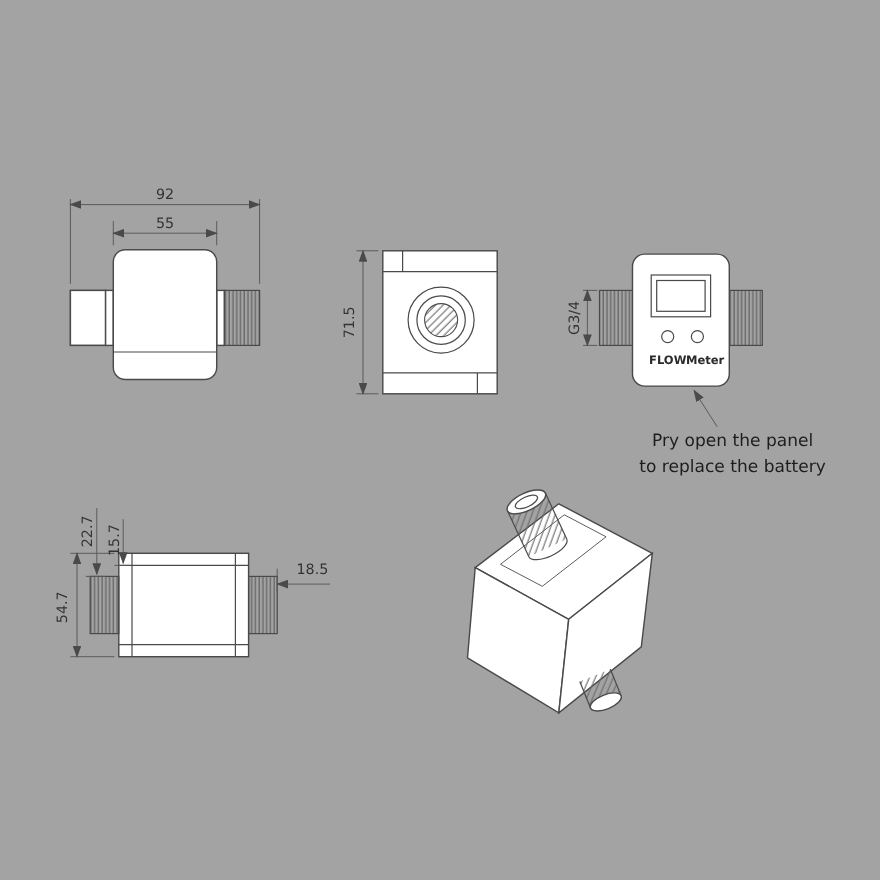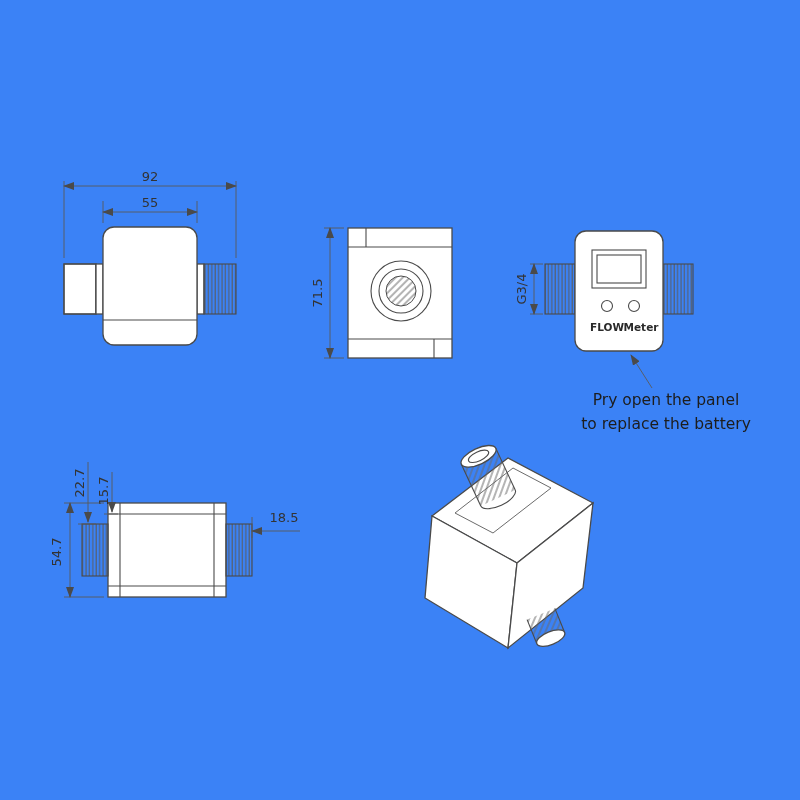--- a/index.html
+++ b/index.html
@@ -4,21 +4,21 @@
 <style>
   html, body {
     margin: 0;
     padding: 0;
     background: #ffffff;
   }
   #canvas {
     position: relative;
     width: 800px;
     height: 800px;
-    background: #3b82f6;
+    background: #a3a3a3;
     overflow: hidden;
     font-family: "DejaVu Sans", "Liberation Sans", sans-serif;
   }
   svg { display: block; }
   .outline { fill: #ffffff; stroke: #4a4a4a; stroke-width: 1.3; }
   .thin    { fill: none;   stroke: #4a4a4a; stroke-width: 1.1; }
   .dim     { stroke: #5a5a5a; stroke-width: 0.9; fill: none; }
   .dimtext {
     font-family: "DejaVu Sans", "Liberation Sans", sans-serif;
     font-size: 13px;

